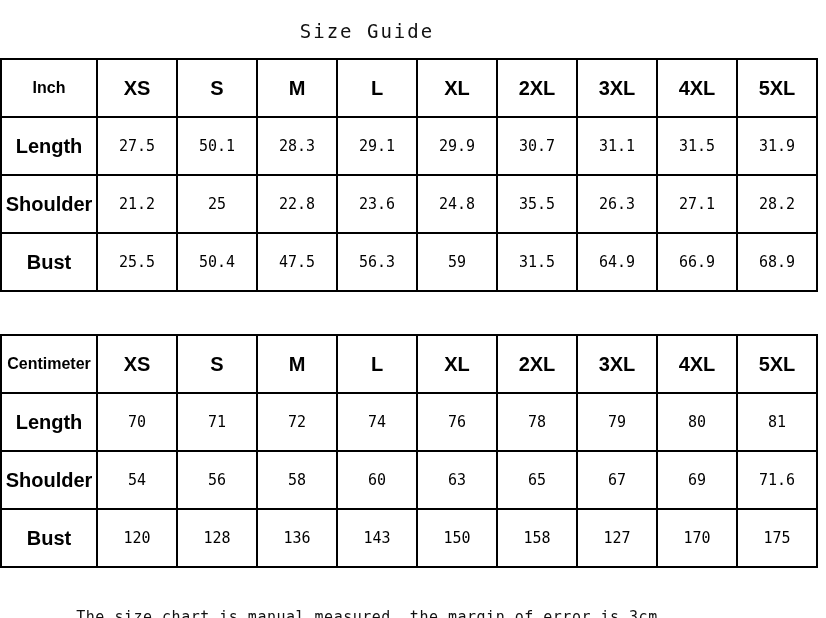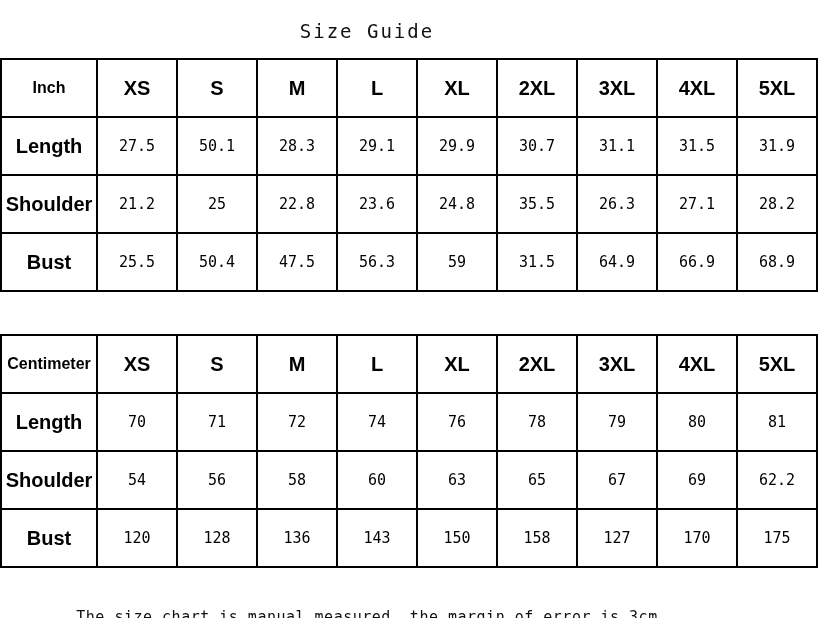--- a/index.html
+++ b/index.html
@@ -190,21 +190,21 @@
       <tr>
         <td class="rowhead">Shoulder</td>
         <td class="value">54</td>
         <td class="value">56</td>
         <td class="value">58</td>
         <td class="value">60</td>
         <td class="value">63</td>
         <td class="value">65</td>
         <td class="value">67</td>
         <td class="value">69</td>
-        <td class="value">62.2</td>
+        <td class="value">71.6</td>
       </tr>
       <tr>
         <td class="rowhead">Bust</td>
         <td class="value">120</td>
         <td class="value">128</td>
         <td class="value">136</td>
         <td class="value">143</td>
         <td class="value">150</td>
         <td class="value">158</td>
         <td class="value">127</td>

